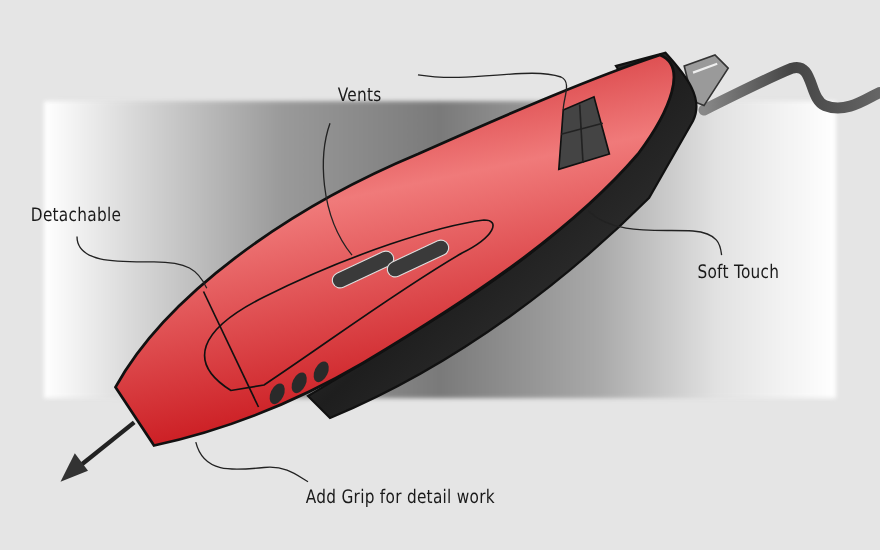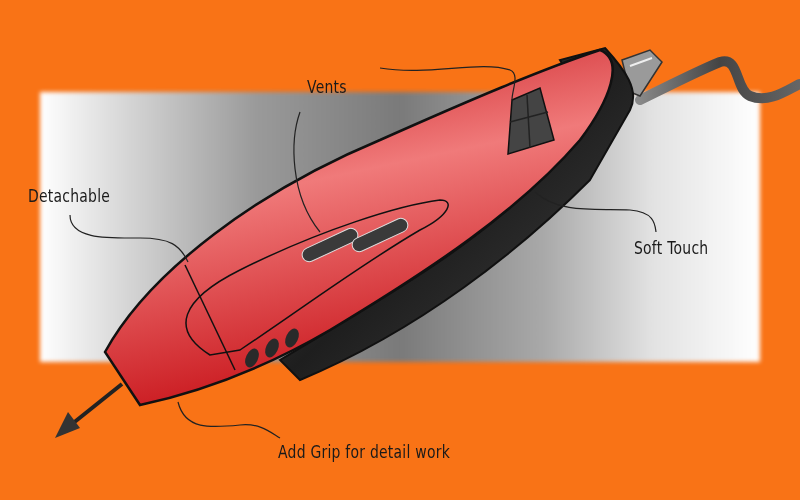--- a/index.html
+++ b/index.html
@@ -1,16 +1,16 @@
 <!DOCTYPE html>
 <html><head>
 <meta charset="utf-8">
 <style>
   html, body { margin: 0; padding: 0; background: #ffffff; }
-  #canvas { position: relative; width: 800px; height: 500px; overflow: hidden; background: #f97316; }
+  #canvas { position: relative; width: 800px; height: 500px; overflow: hidden; background: #e5e5e5; }
   #bg-band {
     position: absolute; left: 40px; top: 92px; width: 720px; height: 270px;
     background: linear-gradient(90deg, #ffffff 0%, #d6d6d6 12%, #9a9a9a 30%, #7a7a7a 50%, #a9a9a9 70%, #e2e2e2 85%, #ffffff 100%);
     filter: blur(2px);
   }
   svg { position: absolute; left: 0; top: 0; }
   .label {
     position: absolute; font-family: "DejaVu Sans", sans-serif; font-size: 17px;
     color: #1a1a1a; letter-spacing: 0.3px; transform: scaleX(0.82); transform-origin: left center;
     white-space: nowrap;

